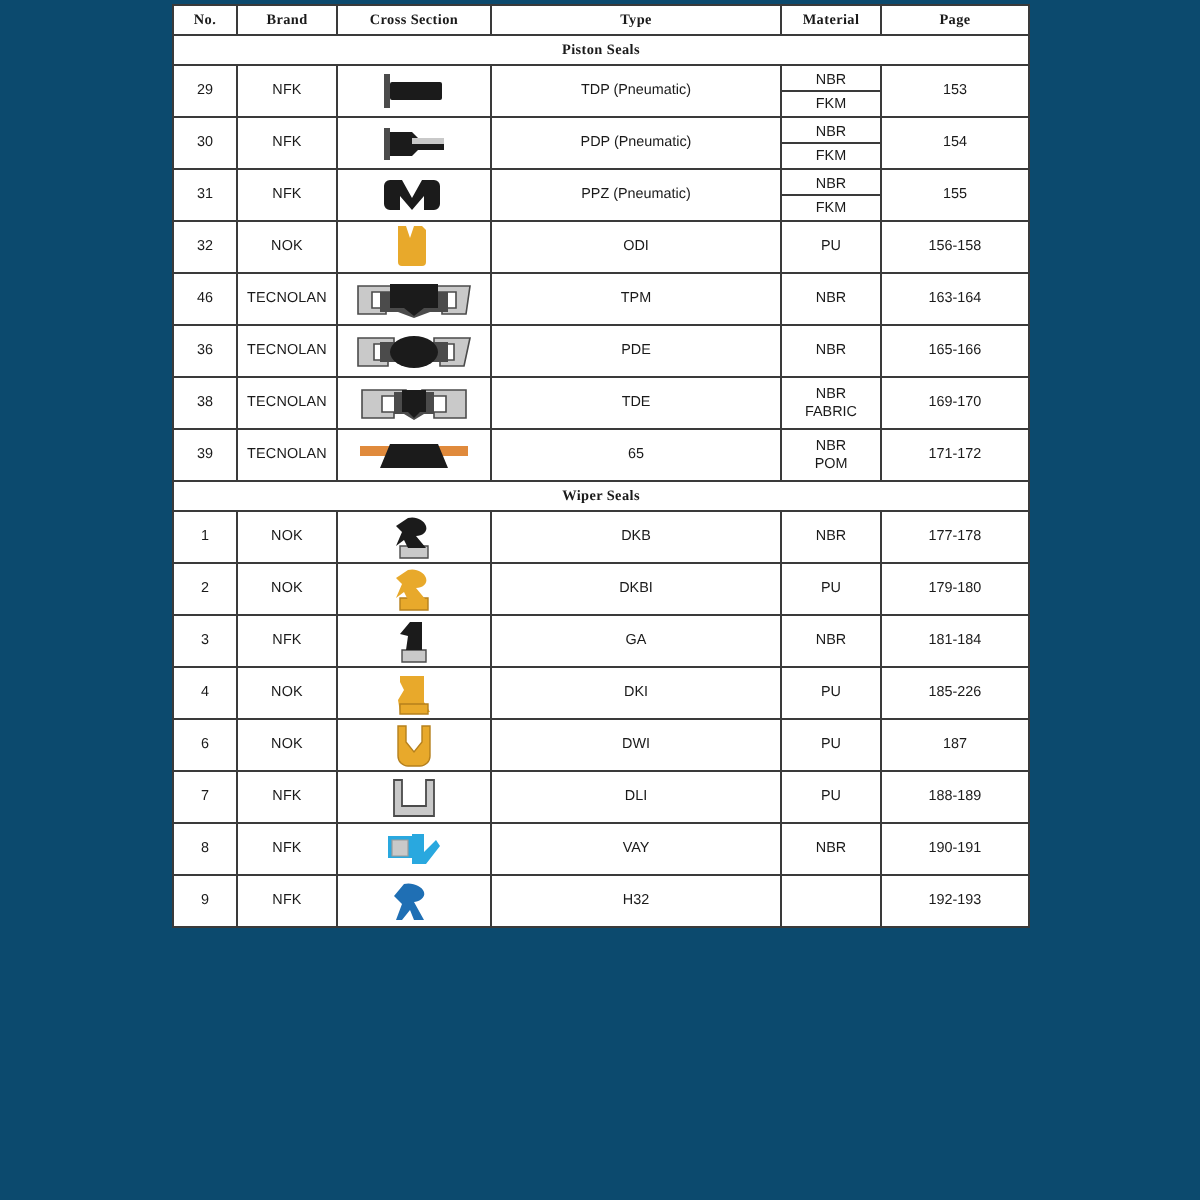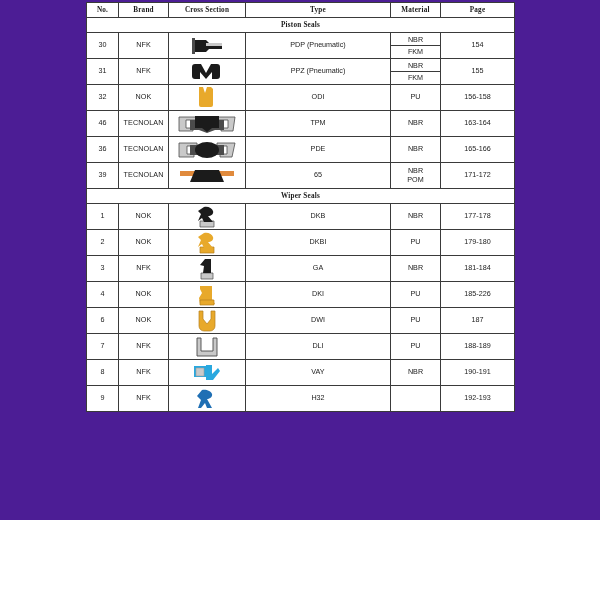--- a/index.html
+++ b/index.html
@@ -8,22 +8,22 @@
     background: #ffffff;
     width: 600px;
     height: 600px;
     overflow: hidden;
     font-family: "Liberation Sans", sans-serif;
   }
 
   #page {
     position: relative;
     width: 600px;
-    height: 520px;
-    background: #4c1d95;
+    height: 600px;
+    background: #0c4a6e;
   }
 
   #catalog-table {
     position: absolute;
     left: 86px;
     top: 2px;
     width: 428px;
     border-collapse: collapse;
     table-layout: fixed;
     background: #ffffff;
@@ -126,20 +126,38 @@
         <th>Type</th>
         <th>Material</th>
         <th>Page</th>
       </tr>
     </thead>
     <tbody id="table-body">
         <tr class="section-band">
           <td colspan="6">Piston Seals</td>
         </tr>
         <tr class="data-row">
+          <td class="cell-no">29</td>
+          <td class="cell-brand">NFK</td>
+          <td class="cell-cross">
+            <span class="xs-wrap">
+              <svg width="38" height="19" viewBox="0 0 38 19">
+    <rect x="4" y="1" width="3" height="17" fill="#4b4b4b"></rect>
+    <rect x="7" y="5" width="26" height="9" rx="1" fill="#1b1b1b"></rect>
+  </svg>
+            </span>
+          </td>
+          <td class="cell-type">TDP (Pneumatic)</td>
+          <td class="cell-mat split">
+            <span class="mat-top">NBR</span>
+            <span class="mat-bot">FKM</span>
+          </td>
+          <td class="cell-page">153</td>
+        </tr>
+        <tr class="data-row">
           <td class="cell-no">30</td>
           <td class="cell-brand">NFK</td>
           <td class="cell-cross">
             <span class="xs-wrap">
               <svg width="38" height="20" viewBox="0 0 38 20">
     <rect x="4" y="2" width="3" height="16" fill="#4b4b4b"></rect>
     <path d="M7 4h11l3 3v6l-3 3H7z" fill="#1b1b1b"></path>
     <rect x="18" y="7" width="16" height="3" fill="#c9c9c9"></rect>
     <rect x="18" y="10" width="16" height="3" fill="#1b1b1b"></rect>
   </svg>
@@ -217,20 +235,40 @@
   </svg>
             </span>
           </td>
           <td class="cell-type">PDE</td>
           <td class="cell-mat">
             <span class="mat-line">NBR</span>
           </td>
           <td class="cell-page">165-166</td>
         </tr>
         <tr class="data-row">
+          <td class="cell-no">38</td>
+          <td class="cell-brand">TECNOLAN</td>
+          <td class="cell-cross">
+            <span class="xs-wrap">
+              <svg width="56" height="20" viewBox="0 0 56 20">
+    <path d="M2 3h22v3H12v8h6v3H2z" fill="#c9c9c9" stroke="#4b4b4b" stroke-width=".8"></path>
+    <path d="M54 3H32v3h12v8h-6v3h16z" fill="#c9c9c9" stroke="#4b4b4b" stroke-width=".8"></path>
+    <path d="M18 4h20v11h-5l-5 3-5-3h-5z" fill="#4b4b4b"></path>
+    <path d="M22 3h12v11h-3l-3 3-3-3h-3z" fill="#1b1b1b"></path>
+  </svg>
+            </span>
+          </td>
+          <td class="cell-type">TDE</td>
+          <td class="cell-mat">
+            <span class="mat-line">NBR</span>
+            <span class="mat-line">FABRIC</span>
+          </td>
+          <td class="cell-page">169-170</td>
+        </tr>
+        <tr class="data-row">
           <td class="cell-no">39</td>
           <td class="cell-brand">TECNOLAN</td>
           <td class="cell-cross">
             <span class="xs-wrap">
               <svg width="58" height="18" viewBox="0 0 58 18">
     <rect x="2" y="4" width="54" height="5" fill="#e08a3c"></rect>
     <path d="M17 3h24l5 12H12z" fill="#1b1b1b"></path>
   </svg>
             </span>
           </td>

